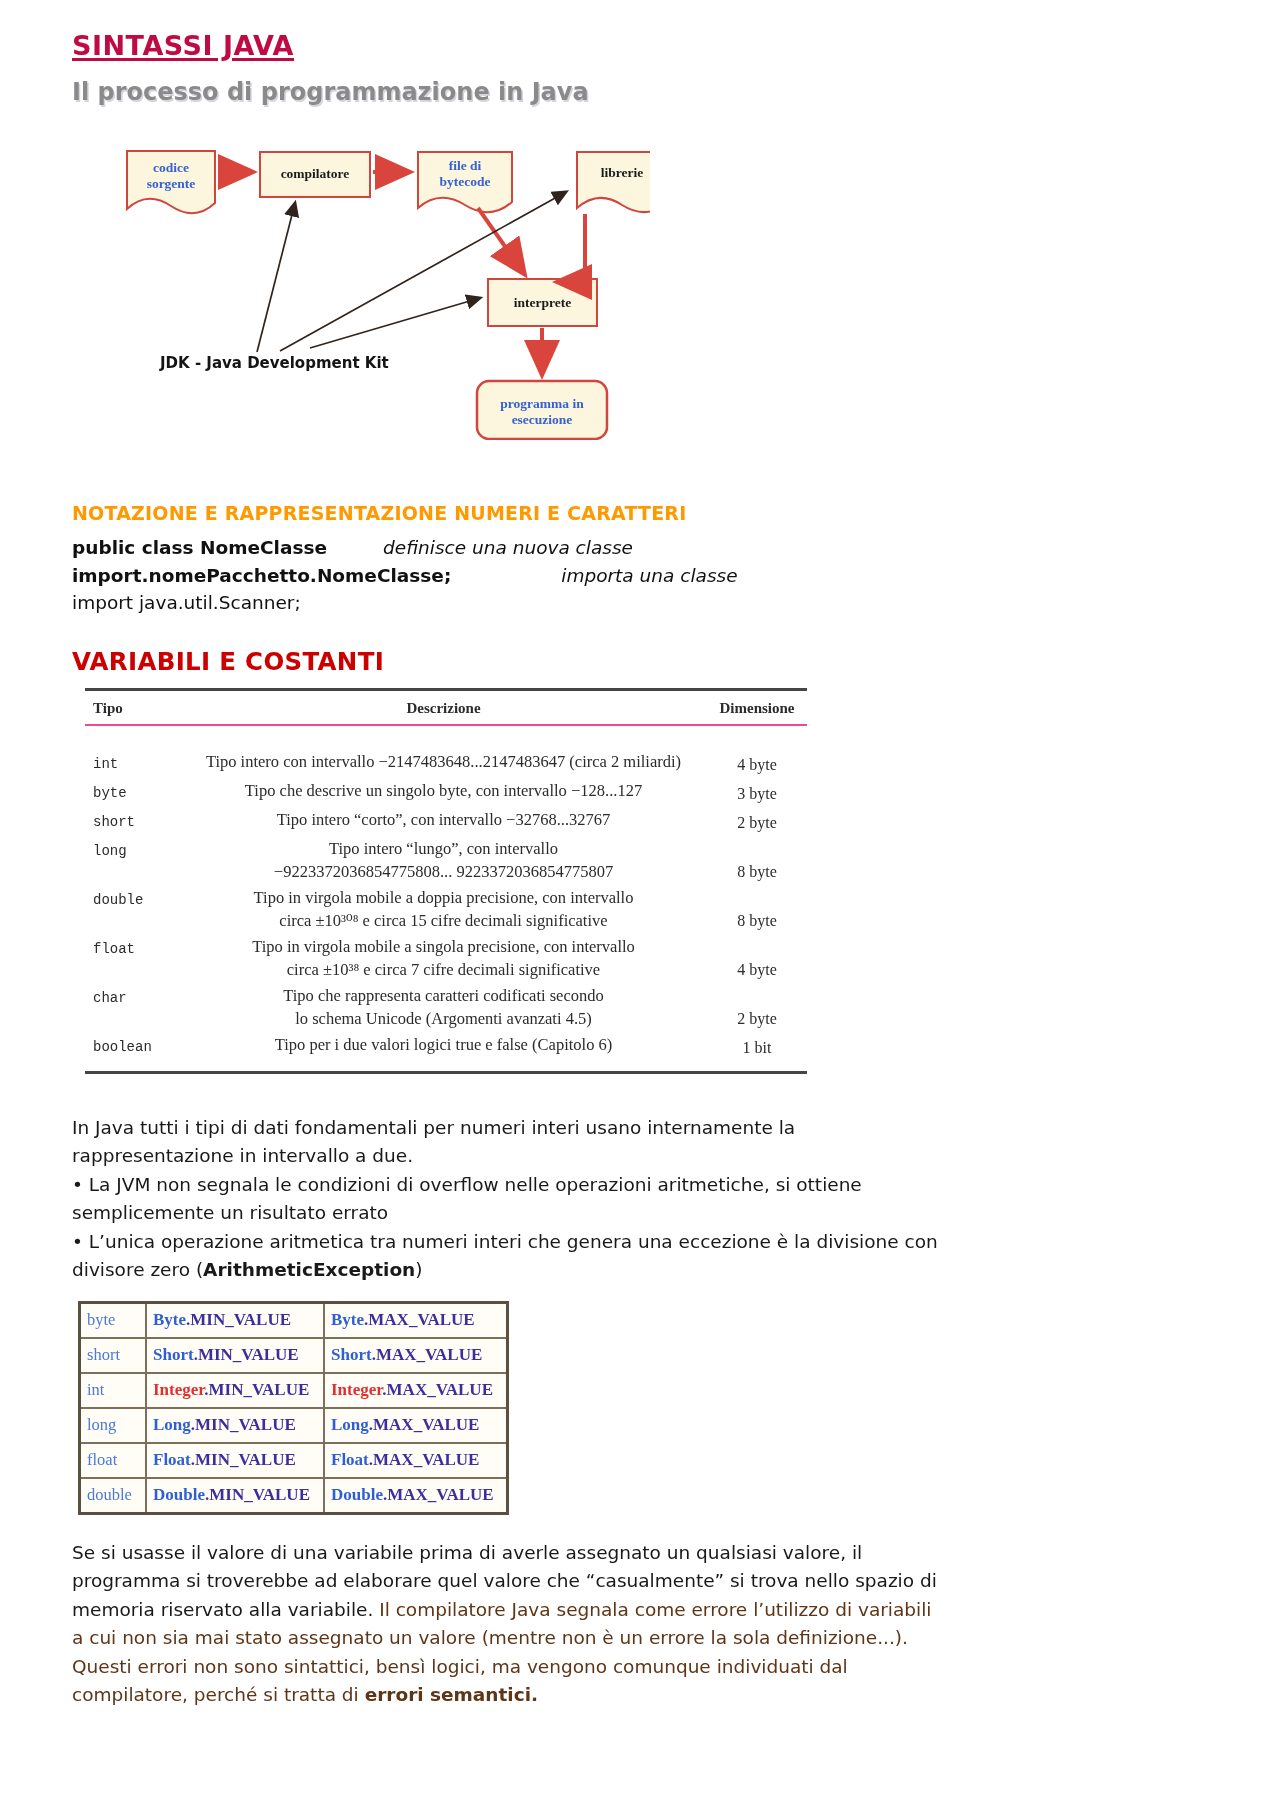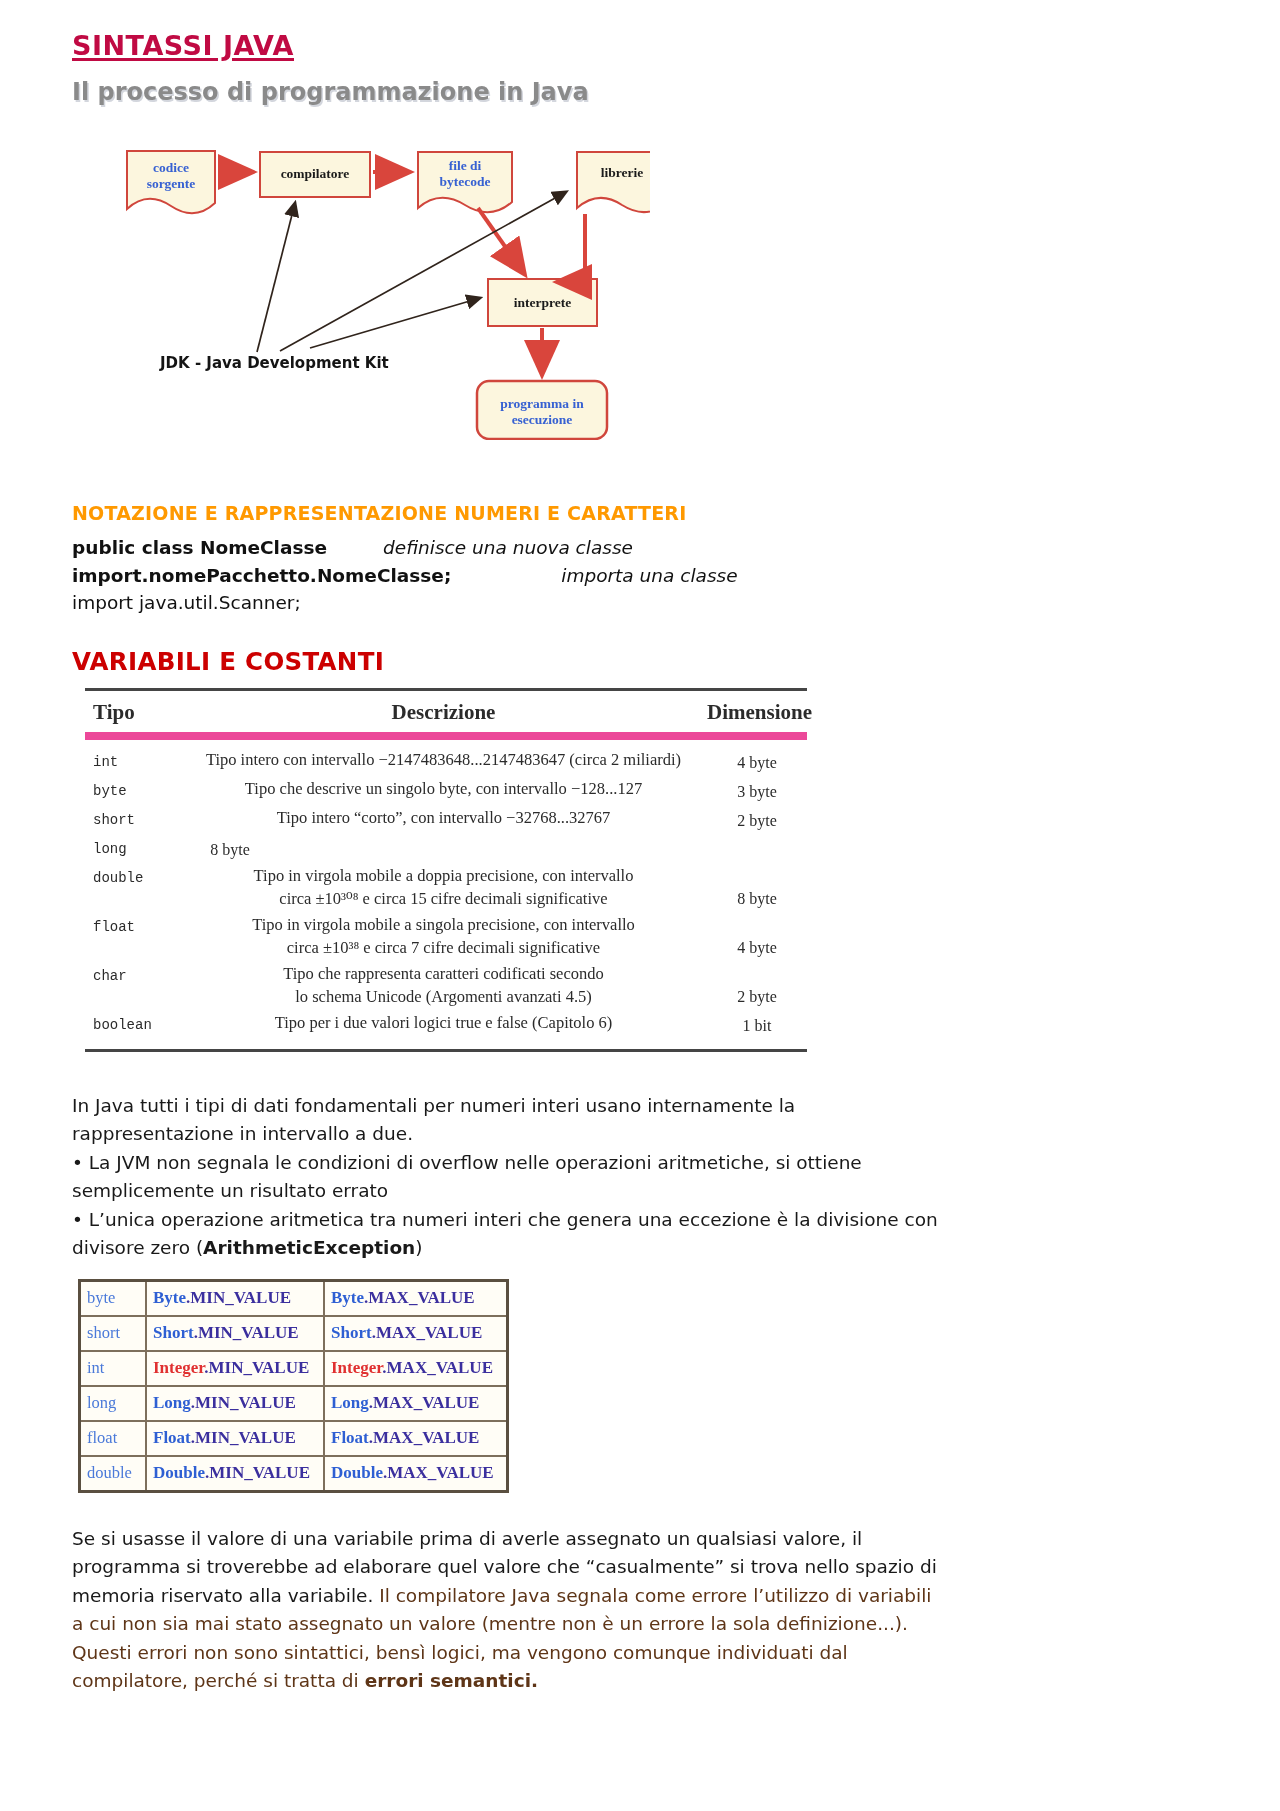--- a/index.html
+++ b/index.html
@@ -33,35 +33,35 @@
   .n1{margin-left:56px;}
   .n2{margin-left:110px;}
 
   
   .scanned{filter:blur(0.35px);}
 
   
   .types-table{width:722px;margin:12px 0 0 13px;color:#2b2b2b;
     font-family:"Liberation Serif","DejaVu Serif",serif;
     border-top:3px solid #454545;border-bottom:3px solid #454545;padding-bottom:9px;}
-  .tt-head{display:flex;padding:9px 0 7px;border-bottom:8px solid #ec4899;
-    font-weight:bold;font-size:21px;margin-bottom:8px;}
+  .tt-head{display:flex;padding:9px 0 7px;border-bottom:2px solid #ec4899;
+    font-weight:bold;font-size:15px;margin-bottom:24px;}
   .c-type{width:95px;padding-left:8px;box-sizing:border-box;}
   .c-desc{flex:1;text-align:center;white-space:pre-line;}
   .c-size{width:100px;text-align:center;}
   .tt-row{display:flex;margin:3px 0;font-size:16.5px;line-height:23px;}
   .tt-row .c-type{font-family:"Liberation Mono","DejaVu Sans Mono",monospace;font-size:14px;padding-top:3px;}
   .tt-row .c-size{display:flex;align-items:flex-end;justify-content:center;font-size:16px;text-align:center;}
 
   
   .para{margin-top:40px;font-size:18.5px;line-height:28.5px;color:#191919;}
   .para .pl{white-space:nowrap;}
   .b{font-weight:bold;}
   .brown{color:#5e3517;}
-  .para.final{margin-top:32px;}
+  .para.final{margin-top:24px;}
 
   
   .minmax{margin:16px 0 0 6px;border-collapse:collapse;background:#fffdf6;
     border:3px solid #5a4f40;font-family:"Liberation Serif","DejaVu Serif",serif;}
   .minmax td{border:2px solid #7d6f5c;padding:4px 12px 5px 6px;height:24px;vertical-align:middle;}
   .mm-type{color:#4a79d9;font-size:16.5px;width:46px;padding-left:6px;}
   .mm-val{font-weight:bold;font-size:17px;min-width:158px;}
   .cls-blue{color:#2e5fd3;}
   .cls-red{color:#e03030;}
   .sfx{color:#3b2f9e;}
@@ -146,20 +146,22 @@
       <div class="c-desc">Tipo che descrive un singolo byte, con intervallo −128...127</div>
       <div class="c-size">3 byte</div>
     </div>
     <div class="tt-row">
       <div class="c-type">short</div>
       <div class="c-desc">Tipo intero “corto”, con intervallo −32768...32767</div>
       <div class="c-size">2 byte</div>
     </div>
     <div class="tt-row">
       <div class="c-type">long</div>
+      <div class="c-desc">Tipo intero “lungo”, con intervallo
+−9223372036854775808... 9223372036854775807</div>
       <div class="c-size">8 byte</div>
     </div>
     <div class="tt-row">
       <div class="c-type">double</div>
       <div class="c-desc">Tipo in virgola mobile a doppia precisione, con intervallo
 circa ±10³⁰⁸ e circa 15 cifre decimali significative</div>
       <div class="c-size">8 byte</div>
     </div>
     <div class="tt-row">
       <div class="c-type">float</div>

